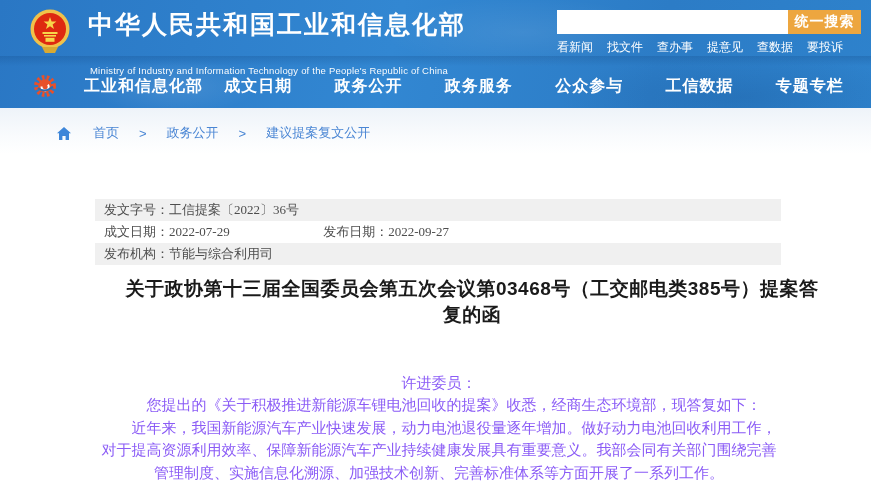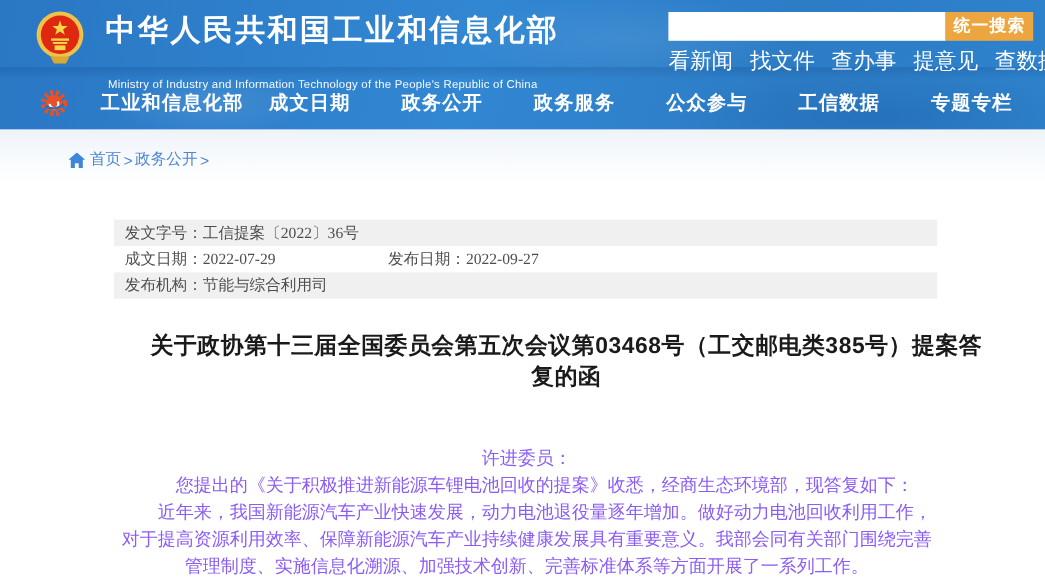--- a/index.html
+++ b/index.html
@@ -36,44 +36,44 @@
     font-size:13px;padding:0 8px;box-sizing:border-box;border-radius:0;
   }
   .search-btn{
     width:73px;height:24px;border:none;background:#eda63f;color:#ffffff;
     font-size:14px;font-weight:bold;cursor:pointer;letter-spacing:1px;
     display:flex;align-items:center;justify-content:center;
   }
   .quick-links{
     position:absolute;left:557px;top:39px;display:flex;gap:14px;z-index:3;
   }
-  .quick-links span{color:#ffffff;font-size:18px;cursor:pointer;white-space:nowrap;}
+  .quick-links span{color:#ffffff;font-size:12px;cursor:pointer;white-space:nowrap;}
   
   .navrow{position:absolute;left:0;top:66px;width:871px;height:40px;display:flex;align-items:center;z-index:3;}
   .nav-logo{margin-left:32px;width:26px;height:26px;flex:0 0 auto;}
   .nav-items{flex:1;display:flex;margin-left:26px;margin-right:6px;}
   .nav-item{
     flex:1;text-align:center;color:#ffffff;font-size:16px;font-weight:600;
     letter-spacing:1px;cursor:pointer;white-space:nowrap;
   }
   
   .crumb-strip{
     position:absolute;left:0;top:108px;width:871px;height:46px;
     background:linear-gradient(180deg,#eef3f9 0%,#f9fbfd 60%,#ffffff 100%);
   }
   .breadcrumb{
-    position:absolute;left:57px;top:124px;display:flex;align-items:center;gap:2px;
+    position:absolute;left:57px;top:124px;display:flex;align-items:center;gap:20px;
     font-size:13px;color:#4a86d4;
   }
   .breadcrumb .home-ic{display:inline-flex;margin-right:2px;}
   .breadcrumb span{white-space:nowrap;}
   .crumb-link{cursor:pointer;}
   
   .doc-meta{
-    position:absolute;left:95px;top:183px;width:686px;
+    position:absolute;left:95px;top:199px;width:686px;
     font-family:"Liberation Serif","DejaVu Serif",serif;font-size:13px;color:#4d4d4d;
   }
   .meta-row{height:22px;line-height:22px;padding-left:9px;box-sizing:border-box;}
   .meta-row.gray{background:#f0f0f0;}
   .meta-pair-first{display:inline-block;width:216px;}
   .doc-title{
     position:absolute;left:88px;top:276px;width:698px;text-align:center;
     font-size:19px;font-weight:bold;color:#1a1a1a;line-height:26px;
     font-family:"Liberation Sans","DejaVu Sans",sans-serif;letter-spacing:0.5px;margin-left:35px;
   }
@@ -136,20 +136,21 @@
 
 <div class="crumb-strip"></div>
 <div class="breadcrumb">
   <svg class="home-ic" width="14" height="13" viewBox="0 0 14 13">
     <path d="M7 0 L14 6.2 L12 6.2 L12 13 L8.6 13 L8.6 9 L5.4 9 L5.4 13 L2 13 L2 6.2 L0 6.2 Z" fill="#3e86d9"></path>
   </svg>
   <span class="crumb-link">首页</span>
   <span>&gt;</span>
   <span class="crumb-link">政务公开</span>
   <span>&gt;</span>
+  <span>建议提案复文公开</span>
 </div>
 
 <div class="doc-meta">
   <div class="meta-row gray">
     <span>发文字号：</span><span>工信提案〔2022〕36号</span>
   </div>
   <div class="meta-row">
     <span class="meta-pair-first"><span>成文日期：</span><span>2022-07-29</span></span>
     <span><span>发布日期：</span><span>2022-09-27</span></span>
   </div>

